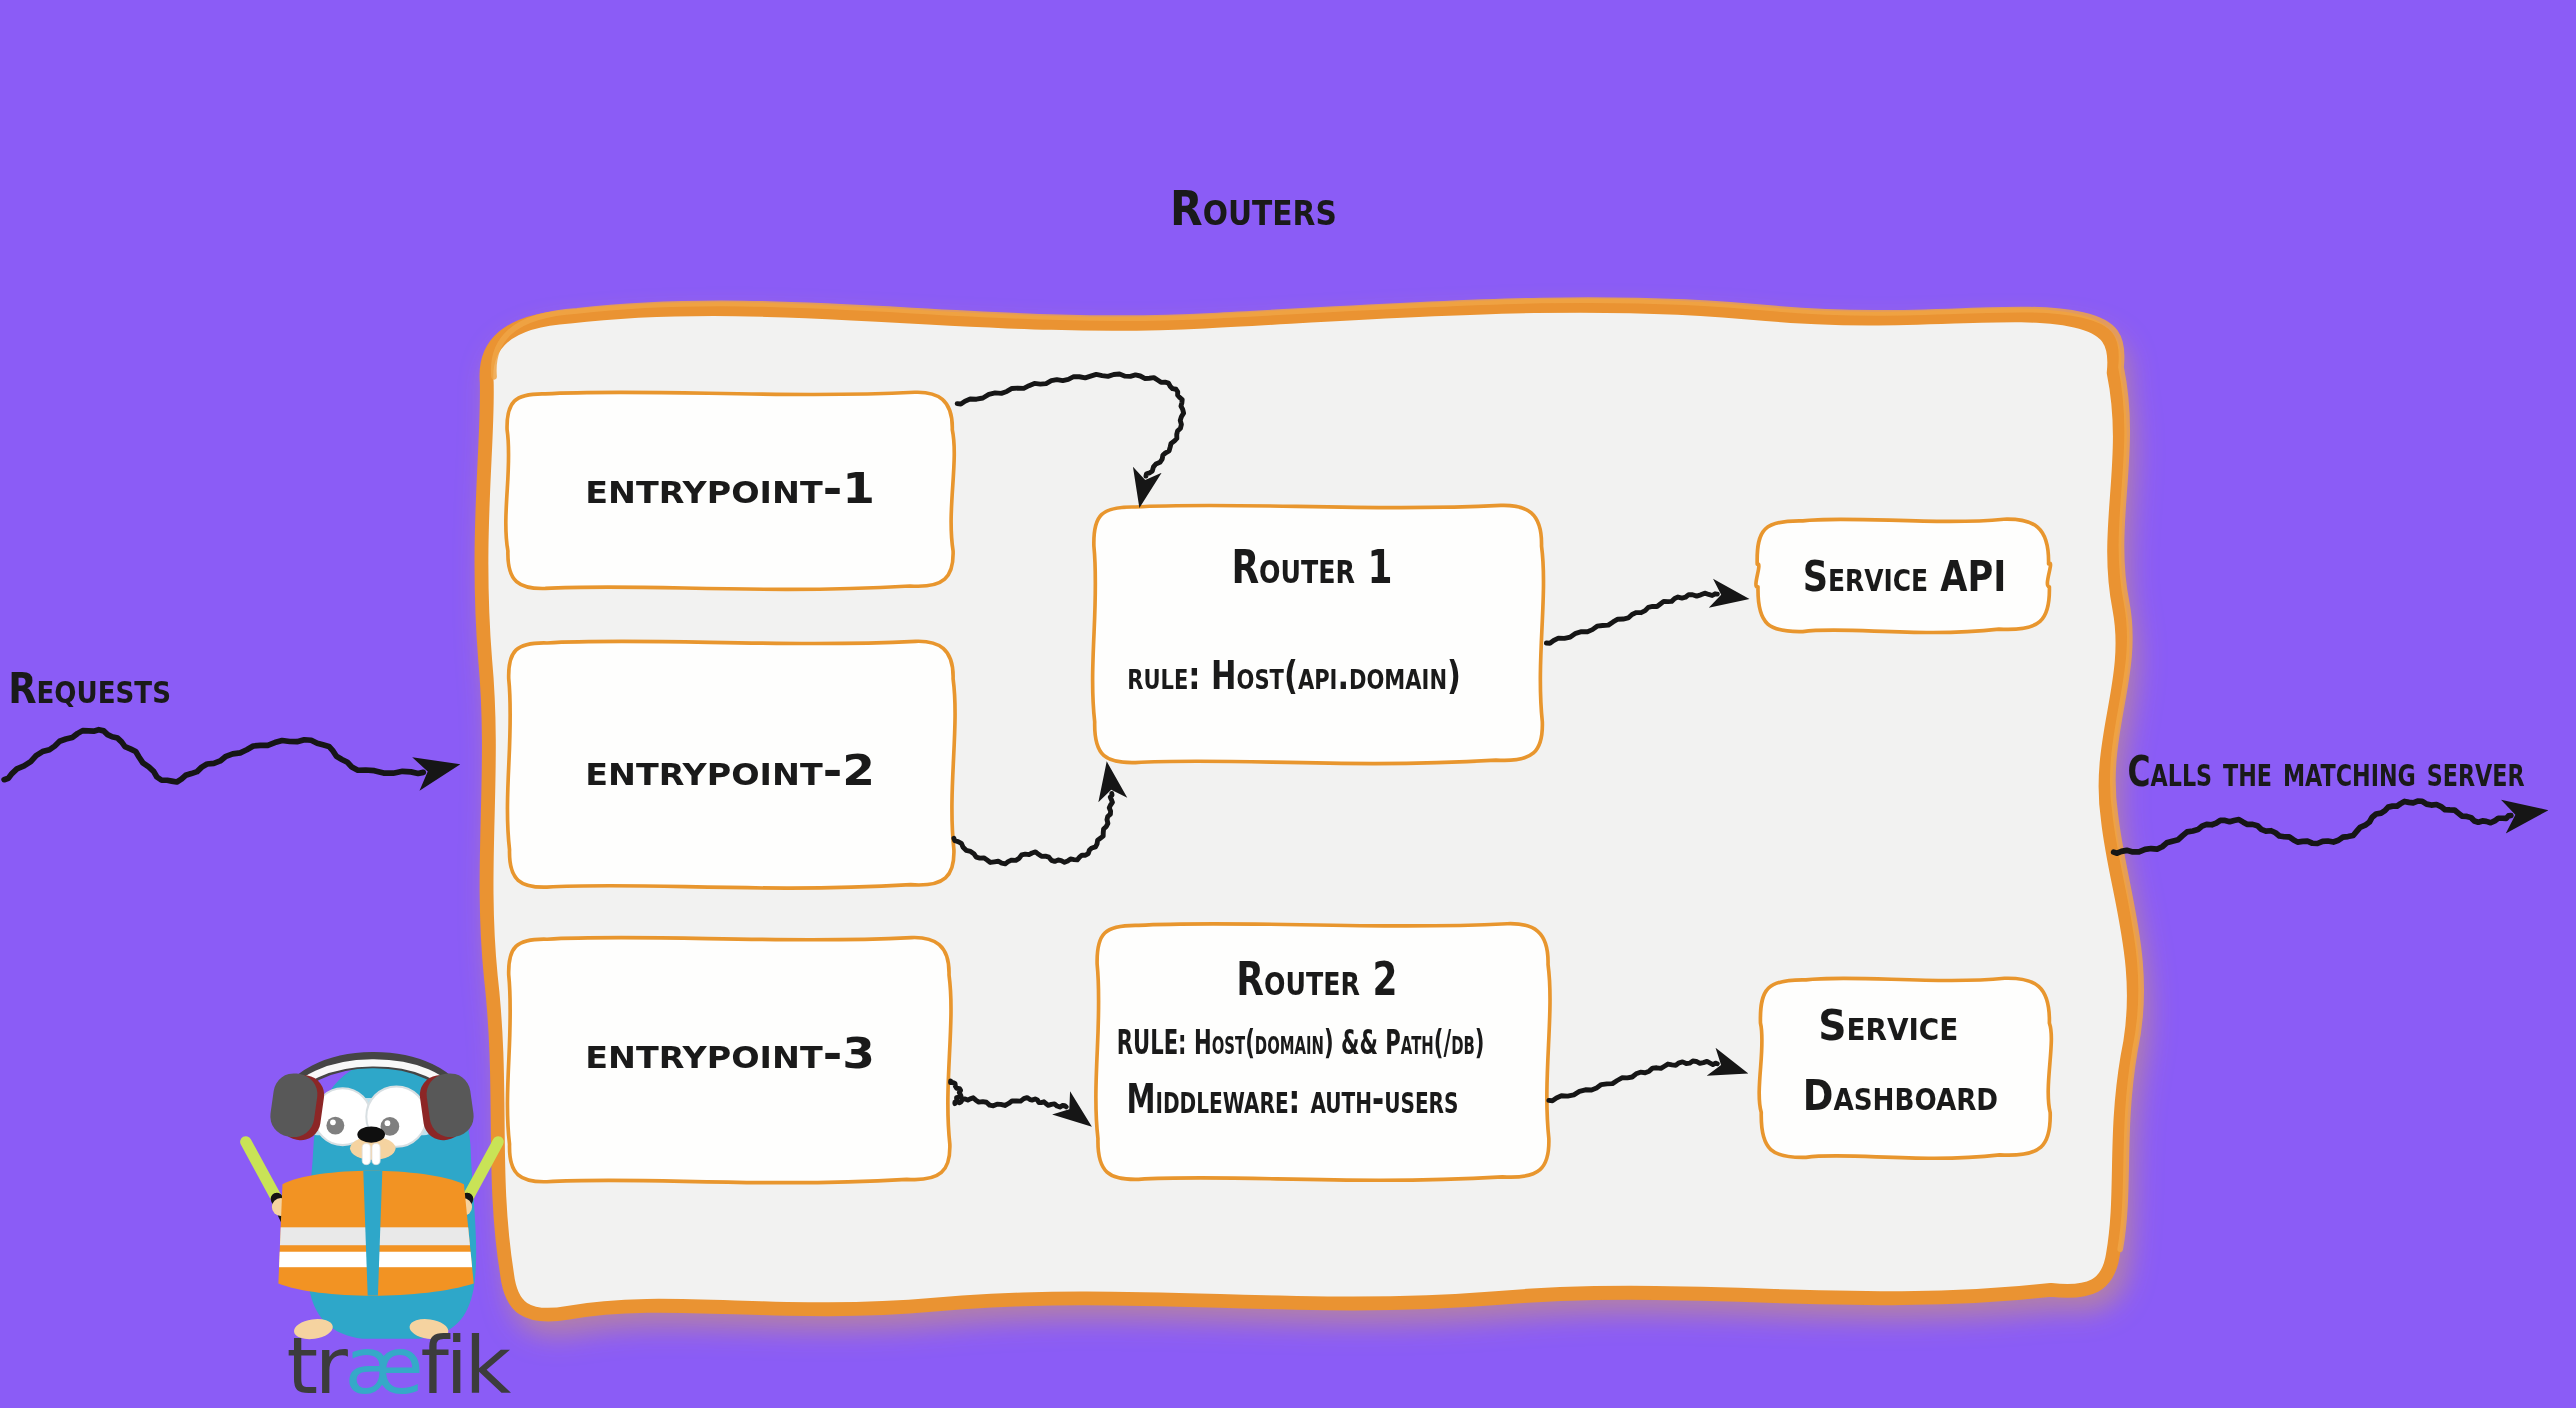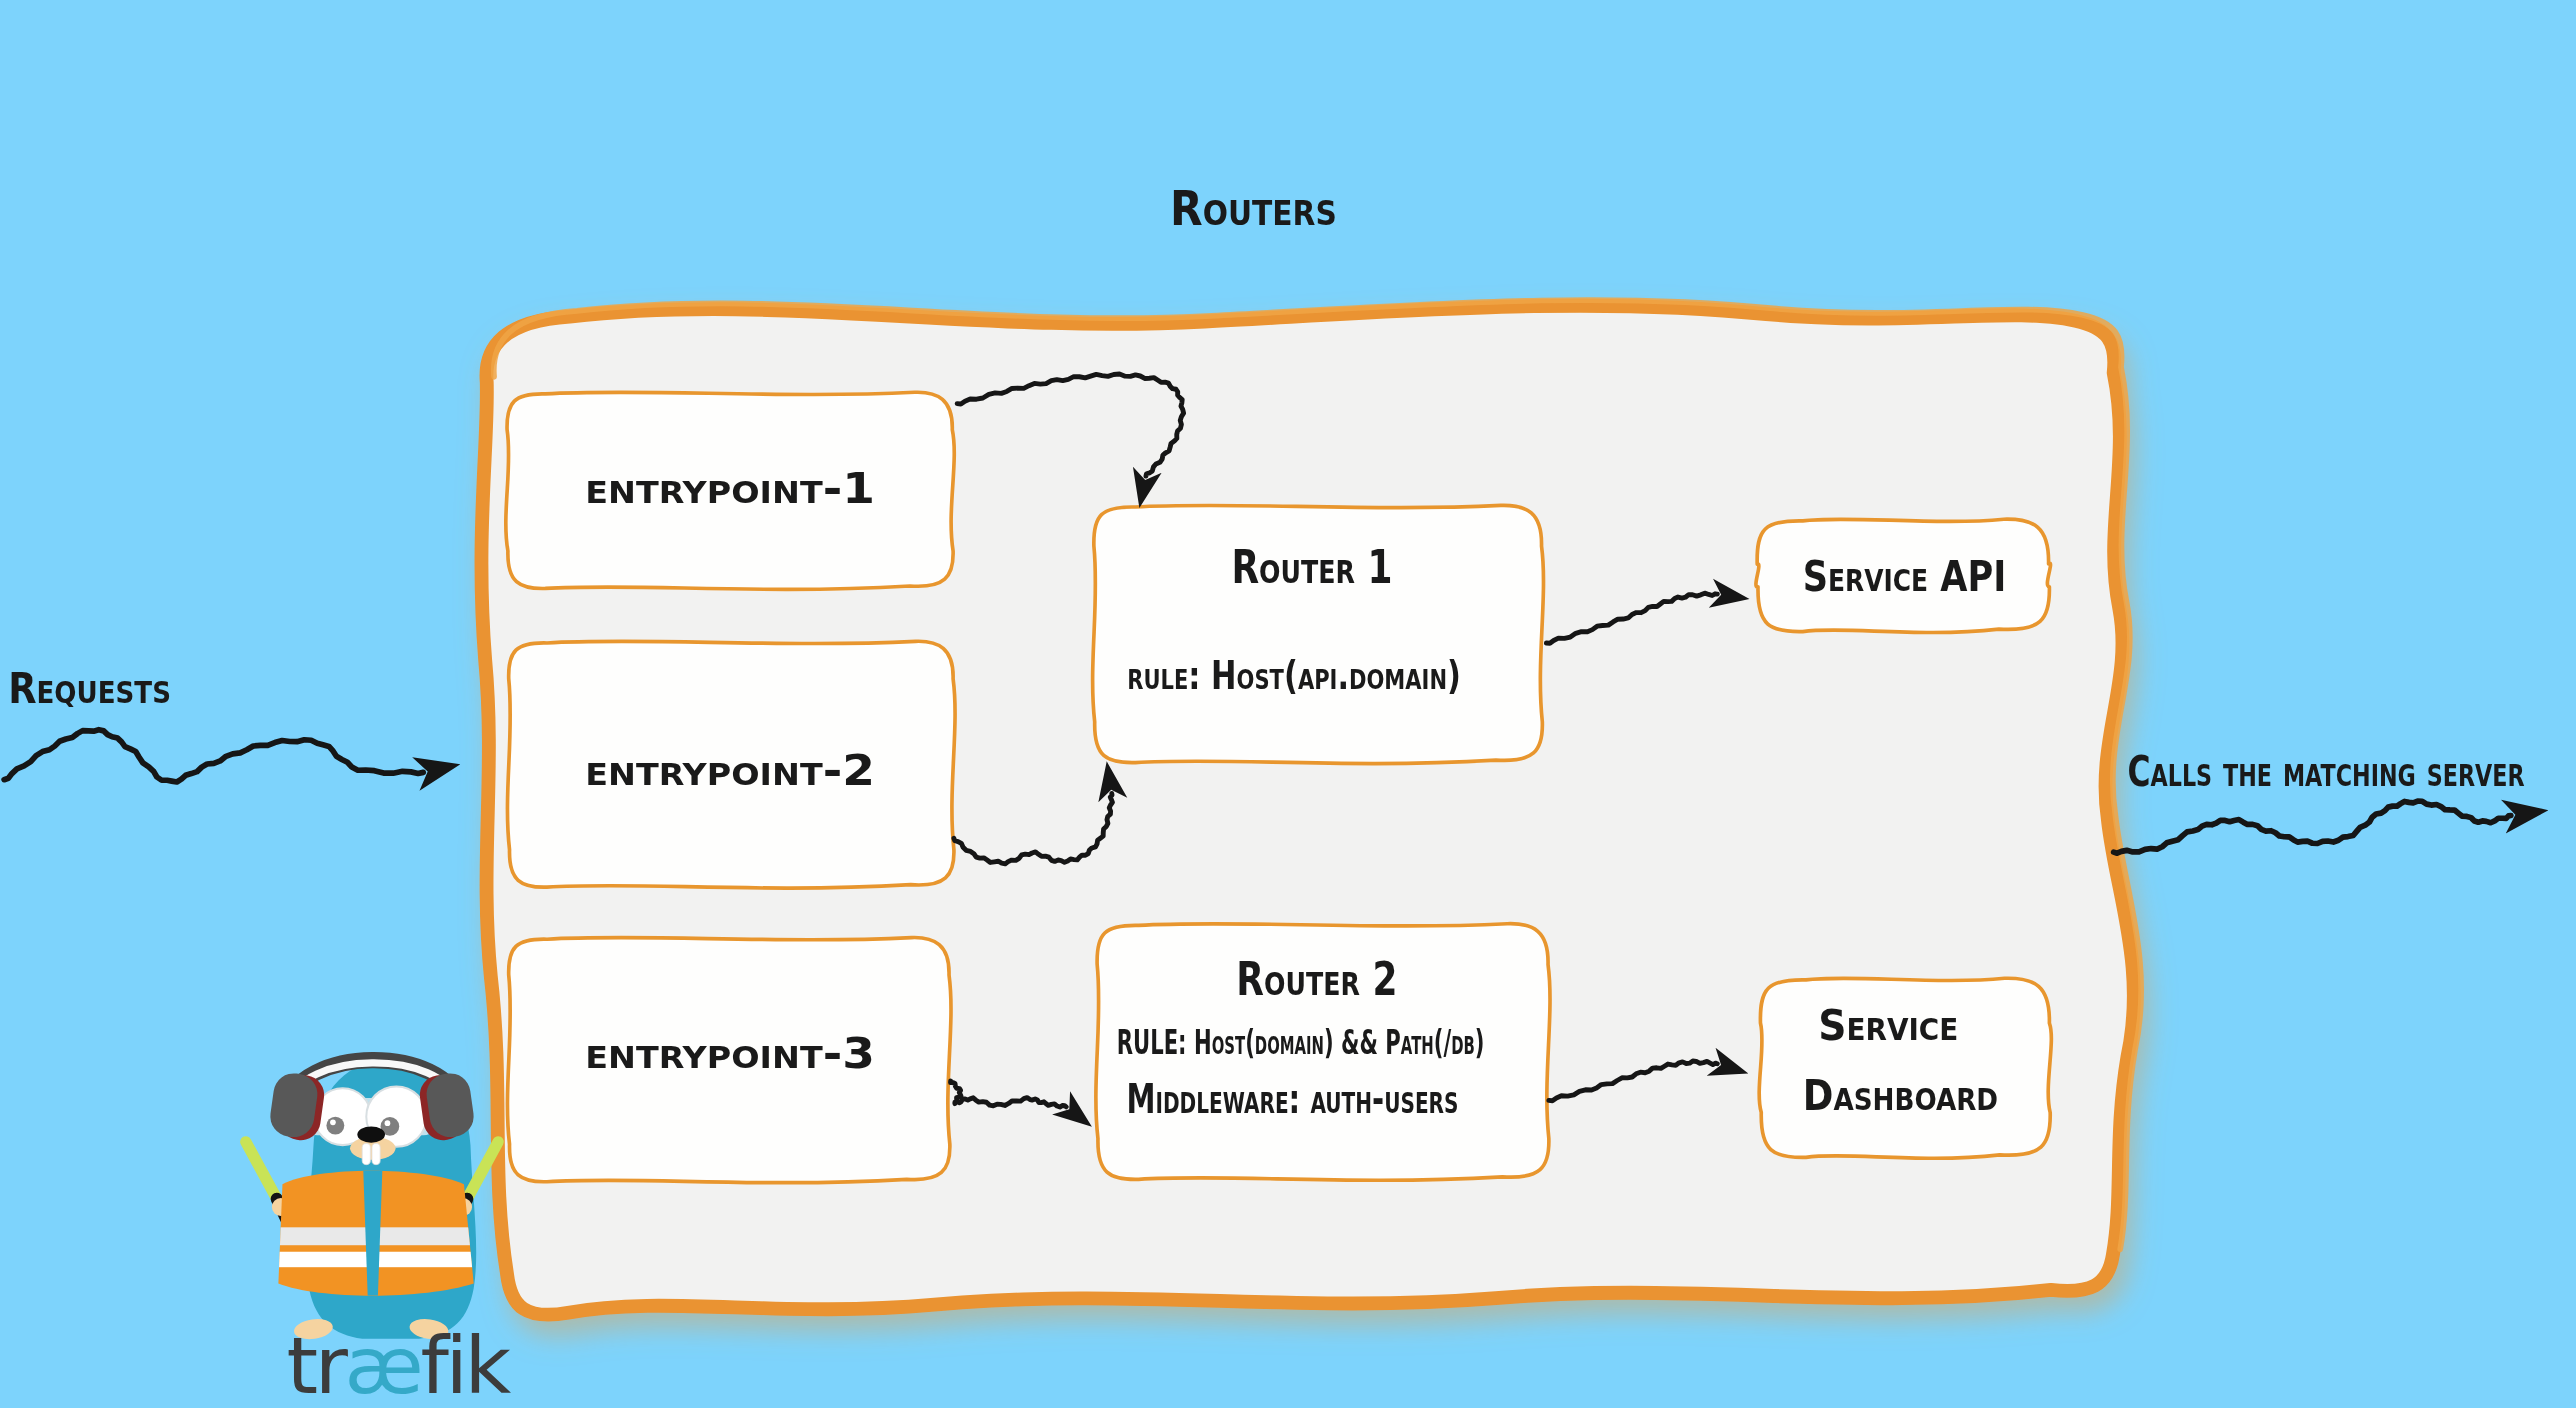--- a/index.html
+++ b/index.html
@@ -1,16 +1,16 @@
 <!DOCTYPE html>
 <html style="font-size:13px"><head>
 <meta charset="utf-8">
 <style>
   html,body{margin:0;padding:0;background:#ffffff;}
-  .stage{position:relative;width:2576px;height:1408px;background:#7dd3fc;overflow:hidden;}
+  .stage{position:relative;width:2576px;height:1408px;background:#8b5cf6;overflow:hidden;}
   svg{display:block;}
   
   .hand{
     font-family:"DejaVu Sans", sans-serif;
     font-variant:small-caps;
     font-weight:600;
     fill:#1a1a1a;
   }
   .panel-base{
     fill:#F2F2F1;

